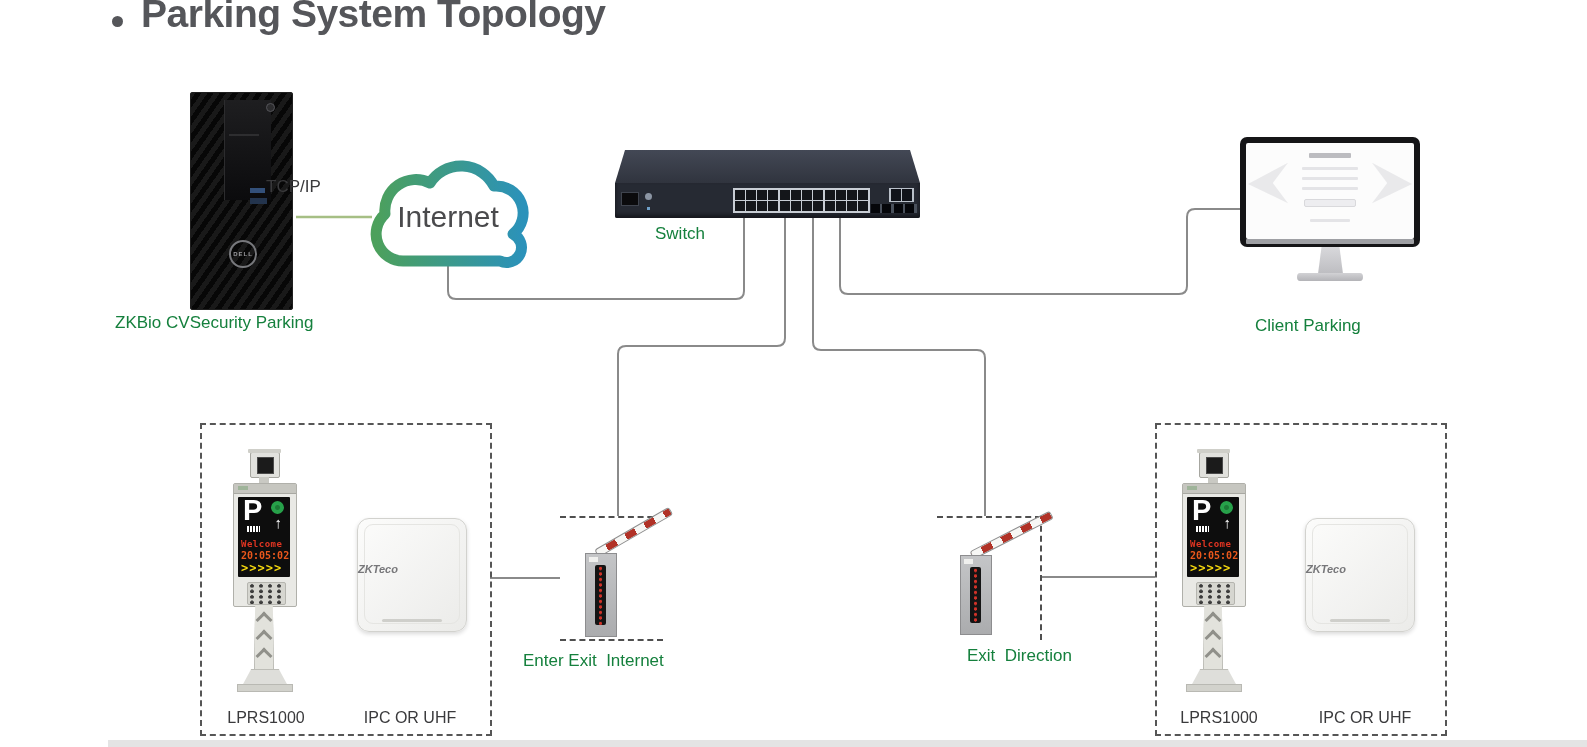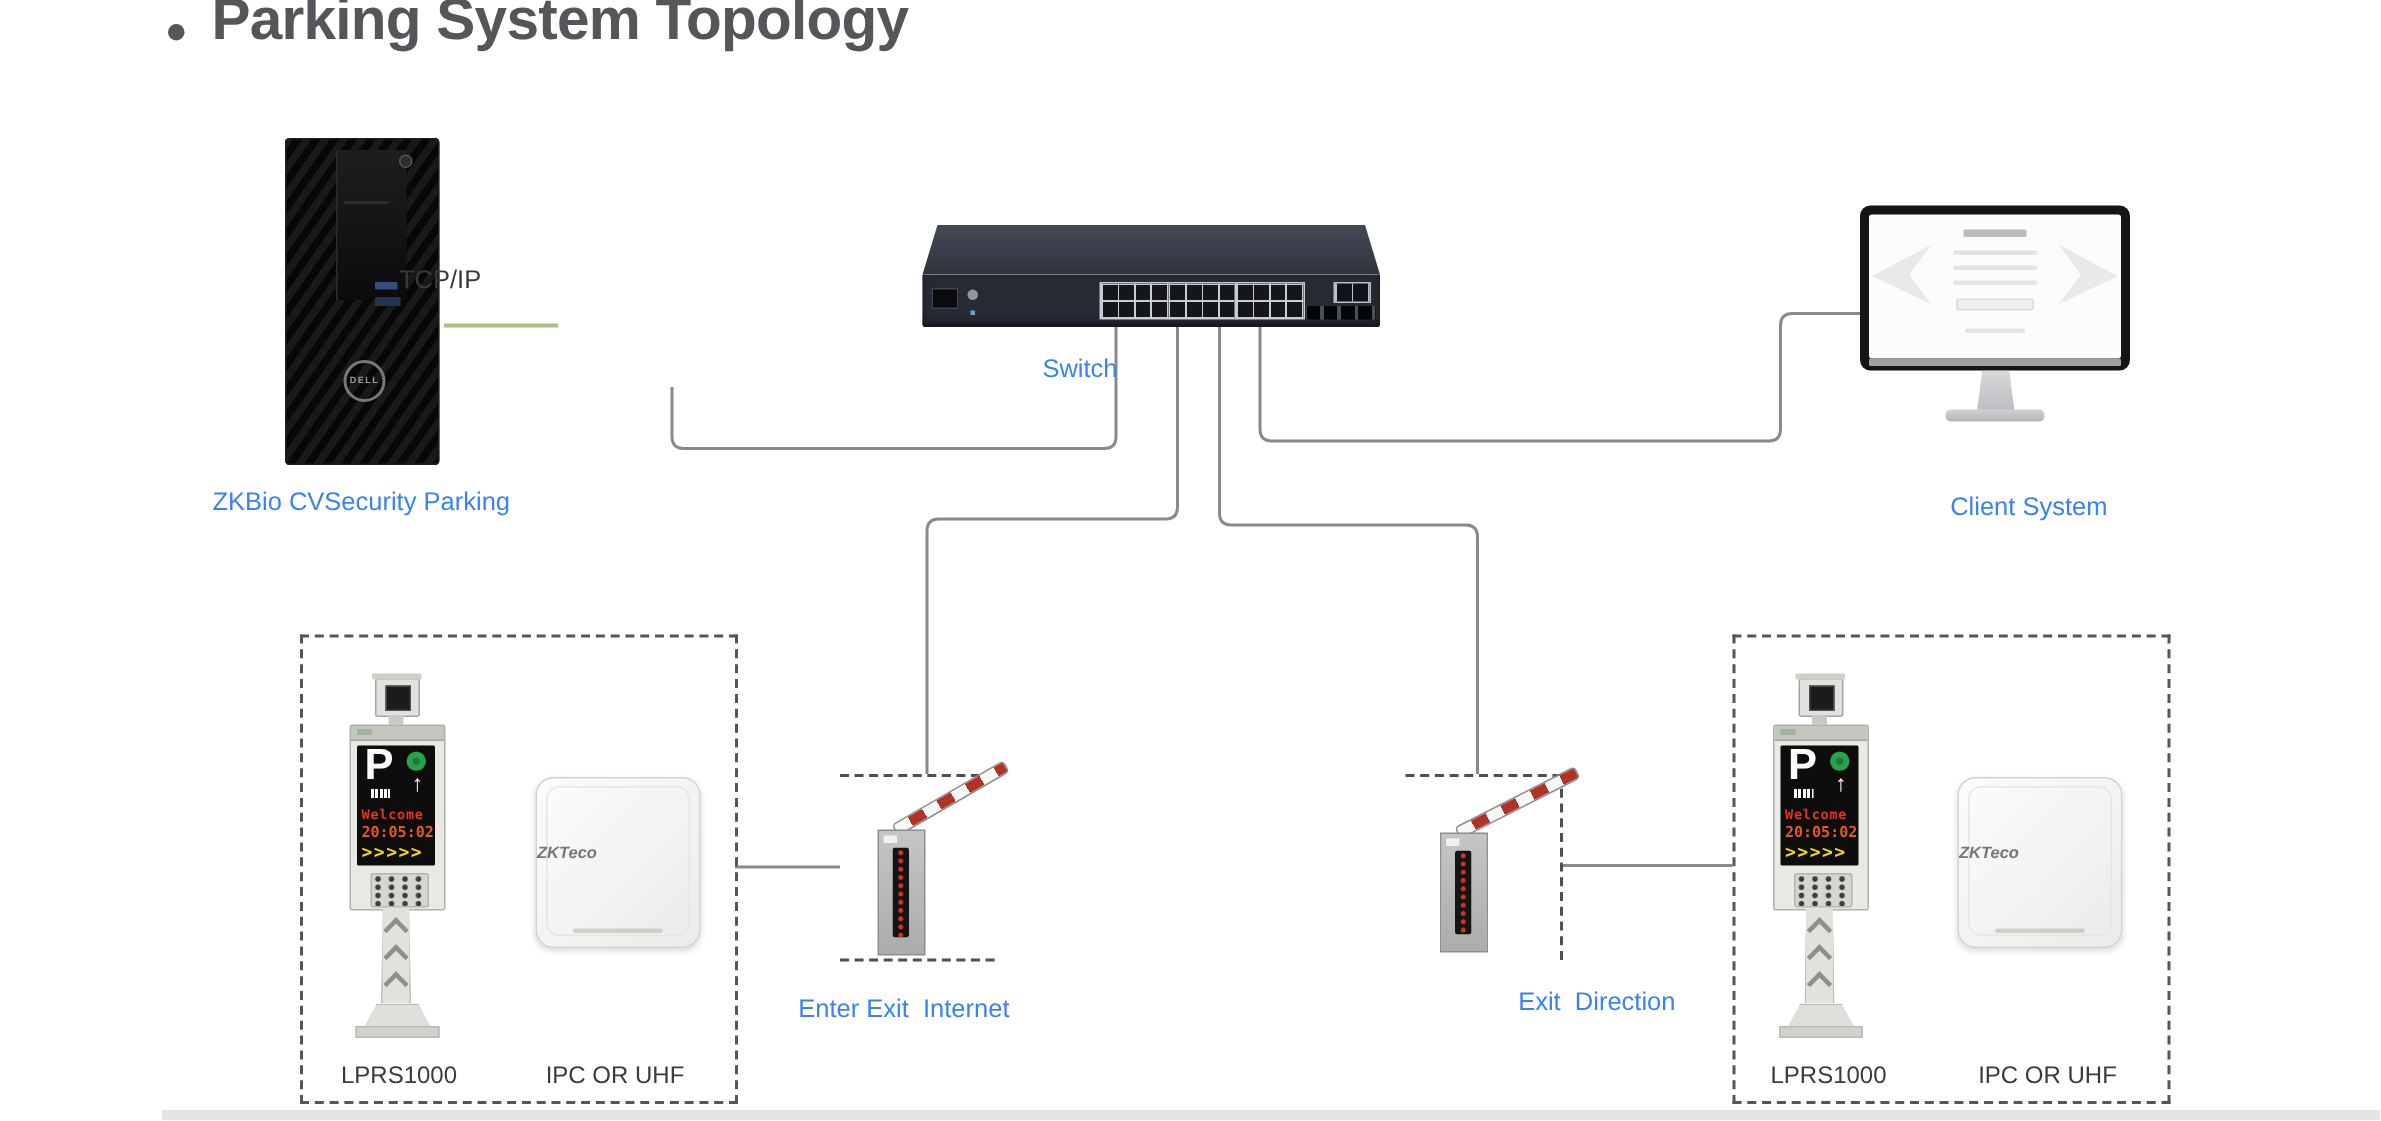--- a/index.html
+++ b/index.html
@@ -1,18 +1,18 @@
 <!DOCTYPE html>
 <html><head>
 <meta charset="utf-8">
 <style>
   html,body{margin:0;padding:0;background:#fff;}
   .canvas{position:relative;width:1587px;height:747px;background:#ffffff;overflow:hidden;
           font-family:"Liberation Sans",sans-serif;color:#3e3e40;}
-  .lbl{position:absolute;font-size:17px;color:#3b82f6;text-align:right;white-space:pre;margin-top:12px;}
+  .lbl{position:absolute;font-size:17px;color:#15803d;text-align:left;white-space:pre;}
 
   
   .title-bullet{position:absolute;left:112px;top:16px;width:11px;height:11px;border-radius:50%;background:#55565a;}
   .page-title{position:absolute;left:141px;top:-8px;font-size:39px;font-weight:bold;color:#55565a;letter-spacing:-.5px;}
 
   
   svg.wires{position:absolute;left:0;top:0;width:1587px;height:747px;}
   svg.wires path{fill:none;stroke:#8a8a8a;stroke-width:2;}
   svg.wires path.green{stroke:#a6bf85;stroke-width:2.6;}
 
@@ -138,20 +138,32 @@
       </div>
     <div class="pwr"></div>
     <div class="usb1"></div>
     <div class="usb2"></div>
     <div class="logo">DELL</div>
   </div>
   <div class="lbl" style="left:115px;top:313px;width:225px;">ZKBio CVSecurity Parking</div>
 
   <div class="tcpip">TCP/IP</div>
 
+  <div class="cloudbox">
+    <svg viewBox="0 0 190 130" width="190" height="130">
+      <defs>
+        <linearGradient id="cloudgrad" x1="0" y1="0" x2="1" y2="0">
+          <stop offset="0" stop-color="#4ca05c"></stop>
+            <stop offset="1" stop-color="#2b92ba"></stop>
+        </linearGradient>
+      </defs>
+      <path d="M52 115 A27 27 0 0 1 33 68 A31 31 0 0 1 78 37 A37 37 0 0 1 142 40 A27 27 0 0 1 161 88 A14 14 0 0 1 148 115 Z" fill="#ffffff" stroke="url(#cloudgrad)" stroke-width="11" stroke-linejoin="round"></path>
+      <text x="96" y="81" text-anchor="middle" font-size="30" fill="#4a4a4c">Internet</text>
+    </svg>
+  </div>
 
   <div class="switch">
     <div class="topface"></div>
     <div class="front">
       <div class="inlet"></div>
       <div class="brand"></div>
       <div class="led"></div>
       <div class="pgroup g1"></div>
       <div class="pgroup g2"></div>
       <div class="pgroup g3"></div>
@@ -169,21 +181,21 @@
       <div class="scr-line" style="top:24px;"></div>
       <div class="scr-line" style="top:34px;"></div>
       <div class="scr-line" style="top:44px;"></div>
       <div class="scr-btn" style="top:56px;"></div>
       <div class="scr-line" style="top:76px;width:40px;"></div>
     </div>
     <div class="chin"></div>
   </div>
   <div class="stand-neck"></div>
   <div class="stand-base"></div>
-  <div class="lbl" style="left:1255px;top:316px;width:150px;">Client System</div>
+  <div class="lbl" style="left:1255px;top:316px;width:150px;">Client Parking</div>
 
   <div class="stationbox left">
     <div class="lpr" style="left:30px;top:25px;">
       <div class="cam">
           <div class="cap"></div>
           <div class="lens"></div>
         </div>
       <div class="neck"></div>
       <div class="head">
         <div class="strip">

